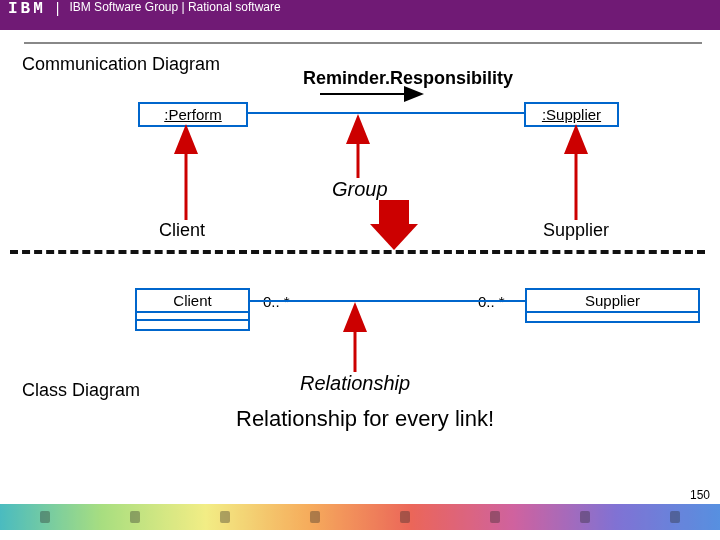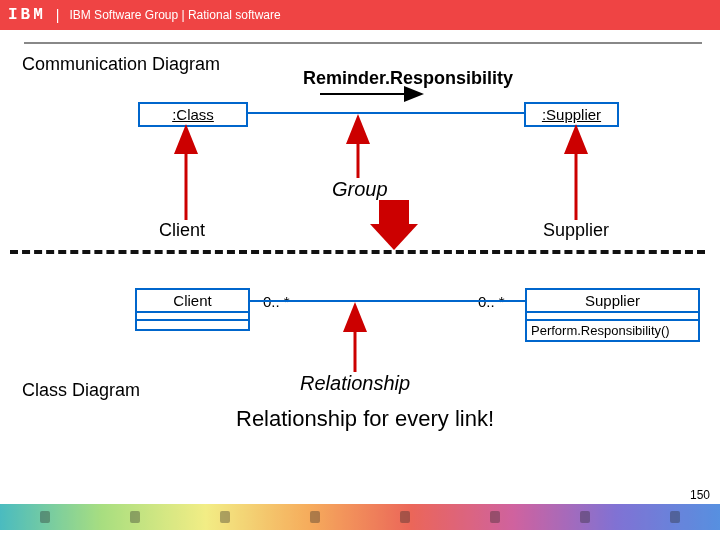--- a/index.html
+++ b/index.html
@@ -1,18 +1,18 @@
 <!DOCTYPE html>
 <html><head>
 <meta charset="utf-8">
 <style>
   * { margin: 0; padding: 0; box-sizing: border-box; }
   body { width: 720px; height: 540px; font-family: Arial, sans-serif; background: #fff; position: relative; overflow: hidden; }
 
-  .header { background: #ef4444; height: 30px; display: flex; align-items: center; padding-left: 8px; }
+  .header { background: #701a75; height: 30px; display: flex; align-items: flex-start; padding-left: 8px; }
   .ibm-logo { color: #fff; font-weight: bold; letter-spacing: 3px; font-size: 16px; font-family: 'Courier New', monospace; }
   .header-divider { color: #fff; margin: 0 10px; font-size: 14px; }
   .header-text { color: #fff; font-size: 12px; }
 
   .title-bar { display: flex; align-items: center; margin: 12px 0 6px 12px; }
   .title-text { font-size: 24px; color: #5a5a8a; font-weight: normal; }
   .title-line { height: 2px; background: #888; flex: 1; margin-left: 12px; margin-right: 18px; }
 
   .content { position: relative; width: 100%; }
   .lbl { position: absolute; font-size: 18px; color: #000; font-weight: normal; }
@@ -54,21 +54,21 @@
   <div class="title-line"></div>
 </div>
 
 <div class="content">
 
   <div class="lbl" style="left:22px; top:4px;">Communication Diagram</div>
 
   <div class="lbl bold" style="left:303px; top:18px;">Reminder.Responsibility</div>
 
   <div class="box" style="left:138px; top:52px; width:110px;">
-    <div class="cell">:Class</div>
+    <div class="cell">:Perform</div>
   </div>
 
   <div class="box" style="left:524px; top:52px; width:95px;">
     <div class="cell">:Supplier</div>
   </div>
 
   <div class="lbl" style="left:332px; top:128px; font-style: italic; font-size:20px;">Group</div>
 
   <div class="lbl" style="left:159px; top:170px;">Client</div>
   <div class="lbl" style="left:543px; top:170px;">Supplier</div>
@@ -77,21 +77,20 @@
 
   <div class="cls-box" style="left:135px; top:238px; width:115px;">
     <div class="cls-title">Client</div>
     <div class="cls-row"></div>
     <div class="cls-row"></div>
   </div>
 
   <div class="cls-box" style="left:525px; top:238px; width:175px;">
     <div class="cls-title">Supplier</div>
     <div class="cls-row"></div>
-    <div class="cls-op">Perform.Responsibility()</div>
   </div>
 
   <div class="small-lbl" style="left:263px; top:243px;">0.. *</div>
   <div class="small-lbl" style="left:478px; top:243px;">0.. *</div>
 
   <div class="lbl" style="left:300px; top:322px; font-style: italic; font-size:20px;">Relationship</div>
 
   <div class="lbl" style="left:236px; top:356px; font-size:22px;">Relationship for every link!</div>
 
   <div class="lbl" style="left:22px; top:330px;">Class Diagram</div>

